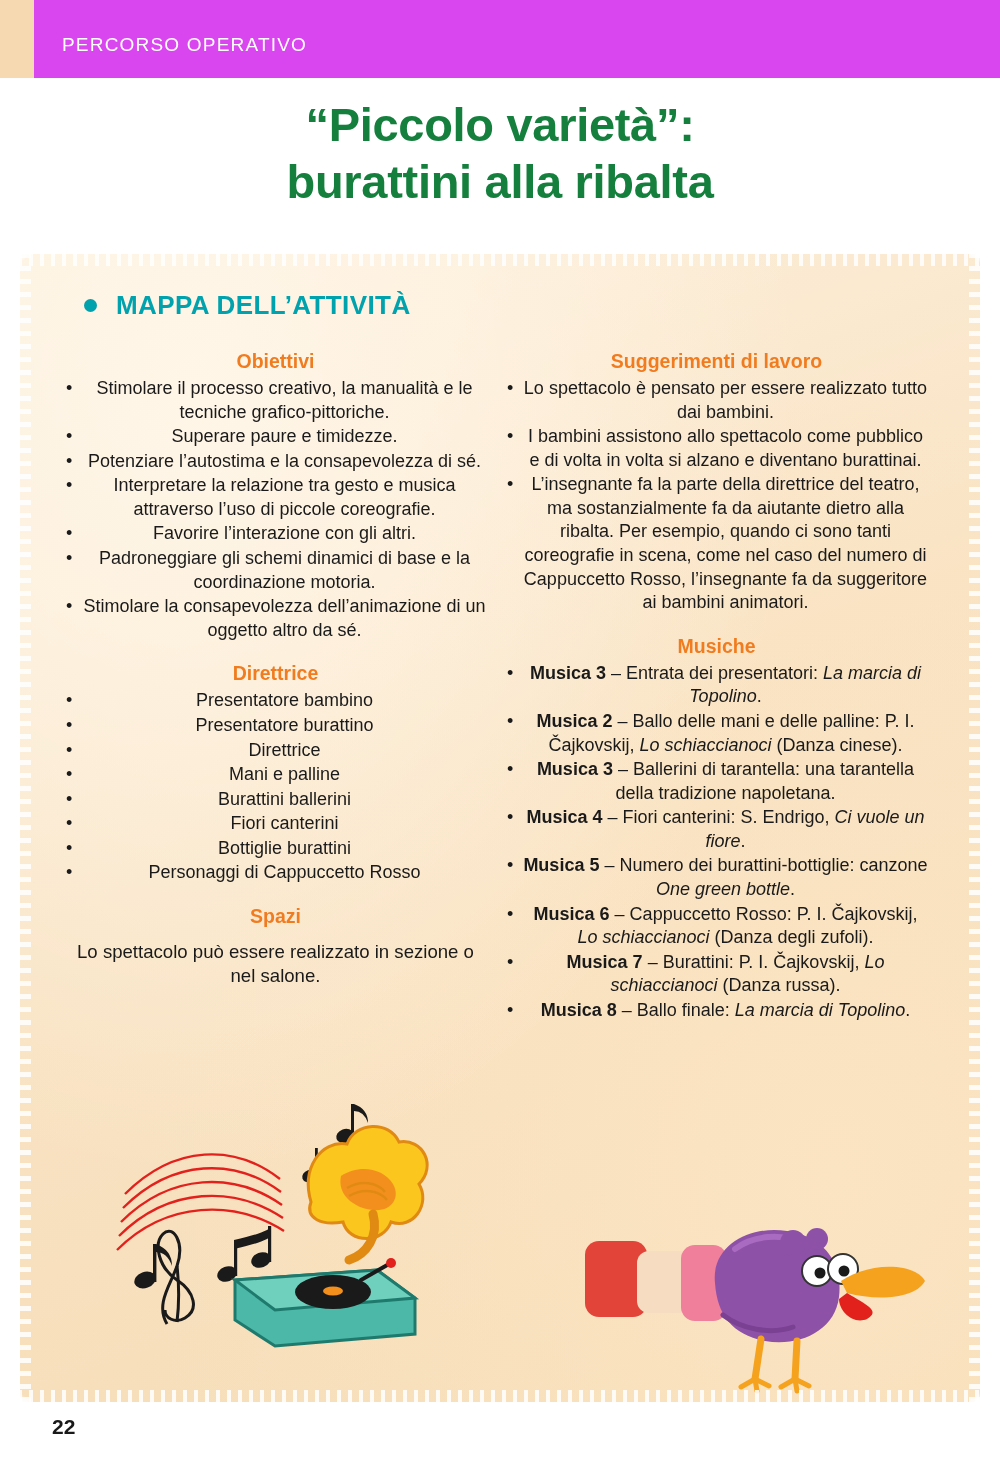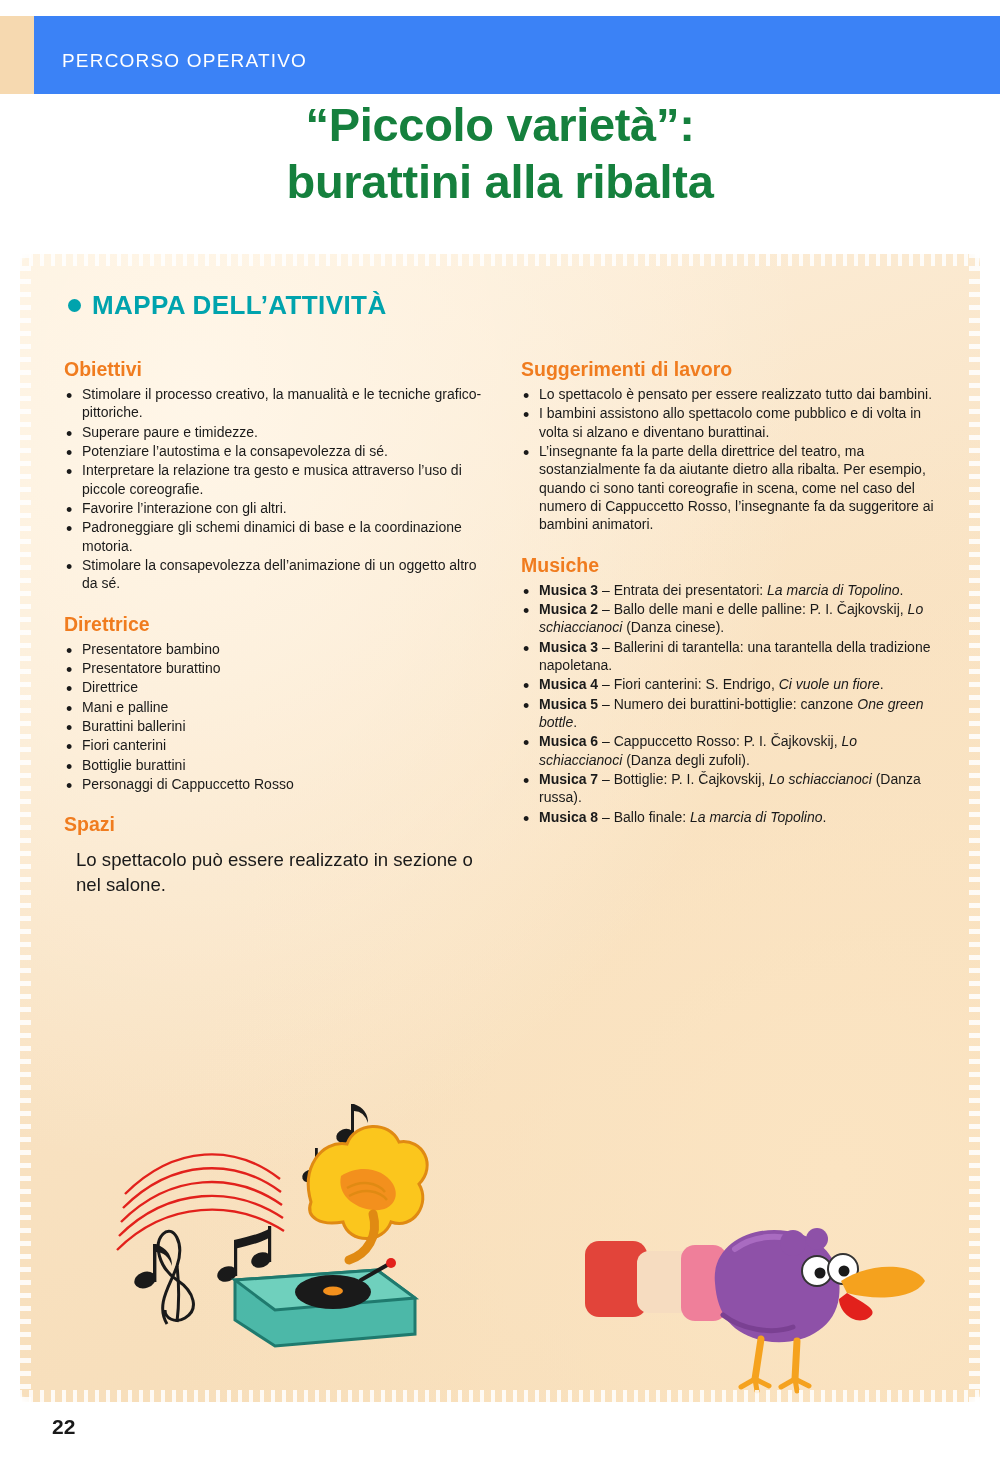--- a/index.html
+++ b/index.html
@@ -11,23 +11,23 @@
     height: 1473px;
     background: #ffffff;
     font-family: "Liberation Sans", sans-serif;
     position: relative;
     overflow: hidden;
   }
 
   
   .topband {
     position: absolute;
-    left: 0; top: 16px;
+    left: 0; top: 0;
     width: 1000px; height: 78px;
-    background: #3b82f6;
+    background: #d946ef;
   }
   .topband .leftstrip {
     position: absolute;
     left: 0; top: 0;
     width: 34px; height: 78px;
     background: #f6d9b0;
   }
   .topband .kicker {
     position: absolute;
     left: 62px; top: 34px;
@@ -87,66 +87,67 @@
         #ffffff 0px, #ffffff 5px,
         rgba(255,255,255,0) 5px, rgba(255,255,255,0) 13px);
     opacity: .85;
   }
   .panel-side.left { left: -3px; }
   .panel-side.right { right: -3px; }
 
   
   .mappa {
     position: absolute;
-    left: 48px; top: 36px;
+    left: 64px; top: 36px;
     display: flex;
     align-items: center;
-    gap: 11px;
+    gap: 19px;
   }
   .dot {
     width: 13px; height: 13px;
     border-radius: 50%;
     background: #00a3ad;
     display: inline-block;
   }
   .mappa-label {
     color: #00a3ad;
     font-size: 26px;
     font-weight: bold;
     letter-spacing: .4px;
   }
 
   
   .cols {
     position: absolute;
-    left: 44px; top: 104px;
+    left: 44px; top: 96px;
     width: 880px;
     display: flex;
-    gap: 34px;
+    gap: 18px;
+    text-align: center;
   }
   .col { width: 423px; }
   .col.right { width: 423px; }
 
   h3.sub {
     color: #f07c1f;
     font-size: 19.5px;
     font-weight: bold;
     margin: 0 0 4px 0;
   }
   .block { margin-bottom: 20px; }
 
   ul.bullets {
     list-style: none;
     margin: 0;
     padding: 0;
   }
   ul.bullets li {
     position: relative;
     padding-left: 18px;
-    font-size: 14px;
+    font-size: 18px;
     line-height: 1.31;
     color: #1a1a1a;
     margin-bottom: 1px;
   }
   ul.bullets li::before {
     content: "•";
     position: absolute;
     left: 2px; top: 0;
     color: #1a1a1a;
     font-size: 18px;
@@ -254,21 +255,21 @@
 
       <div class="block">
         <h3 class="sub">Musiche</h3>
         <ul class="bullets" id="musiche-list">
             <li><span class="bold">Musica 3</span><span> – Entrata dei presentatori: </span><span class="ital">La marcia di Topolino</span><span>.</span></li>
             <li><span class="bold">Musica 2</span><span> – Ballo delle mani e delle palline: P. I. Čajkovskij, </span><span class="ital">Lo schiaccianoci</span><span> (Danza cinese).</span></li>
             <li><span class="bold">Musica 3</span><span> – Ballerini di tarantella: una tarantella della tradizione napoletana.</span></li>
             <li><span class="bold">Musica 4</span><span> – Fiori canterini: S. Endrigo, </span><span class="ital">Ci vuole un fiore</span><span>.</span></li>
             <li><span class="bold">Musica 5</span><span> – Numero dei burattini-bottiglie: canzone </span><span class="ital">One green bottle</span><span>.</span></li>
             <li><span class="bold">Musica 6</span><span> – Cappuccetto Rosso: P. I. Čajkovskij, </span><span class="ital">Lo schiaccianoci</span><span> (Danza degli zufoli).</span></li>
-            <li><span class="bold">Musica 7</span><span> – Bottiglie: P. I. Čajkovskij, </span><span class="ital">Lo schiaccianoci</span><span> (Danza russa).</span></li>
+            <li><span class="bold">Musica 7</span><span> – Burattini: P. I. Čajkovskij, </span><span class="ital">Lo schiaccianoci</span><span> (Danza russa).</span></li>
             <li><span class="bold">Musica 8</span><span> – Ballo finale: </span><span class="ital">La marcia di Topolino</span><span>.</span></li>
           </ul>
       </div>
 
     </div>
   </div>
 
   <svg class="illus-gramophone" viewBox="0 0 320 270">
 
     <g fill="none" stroke="#e2211c" stroke-width="2.4">

